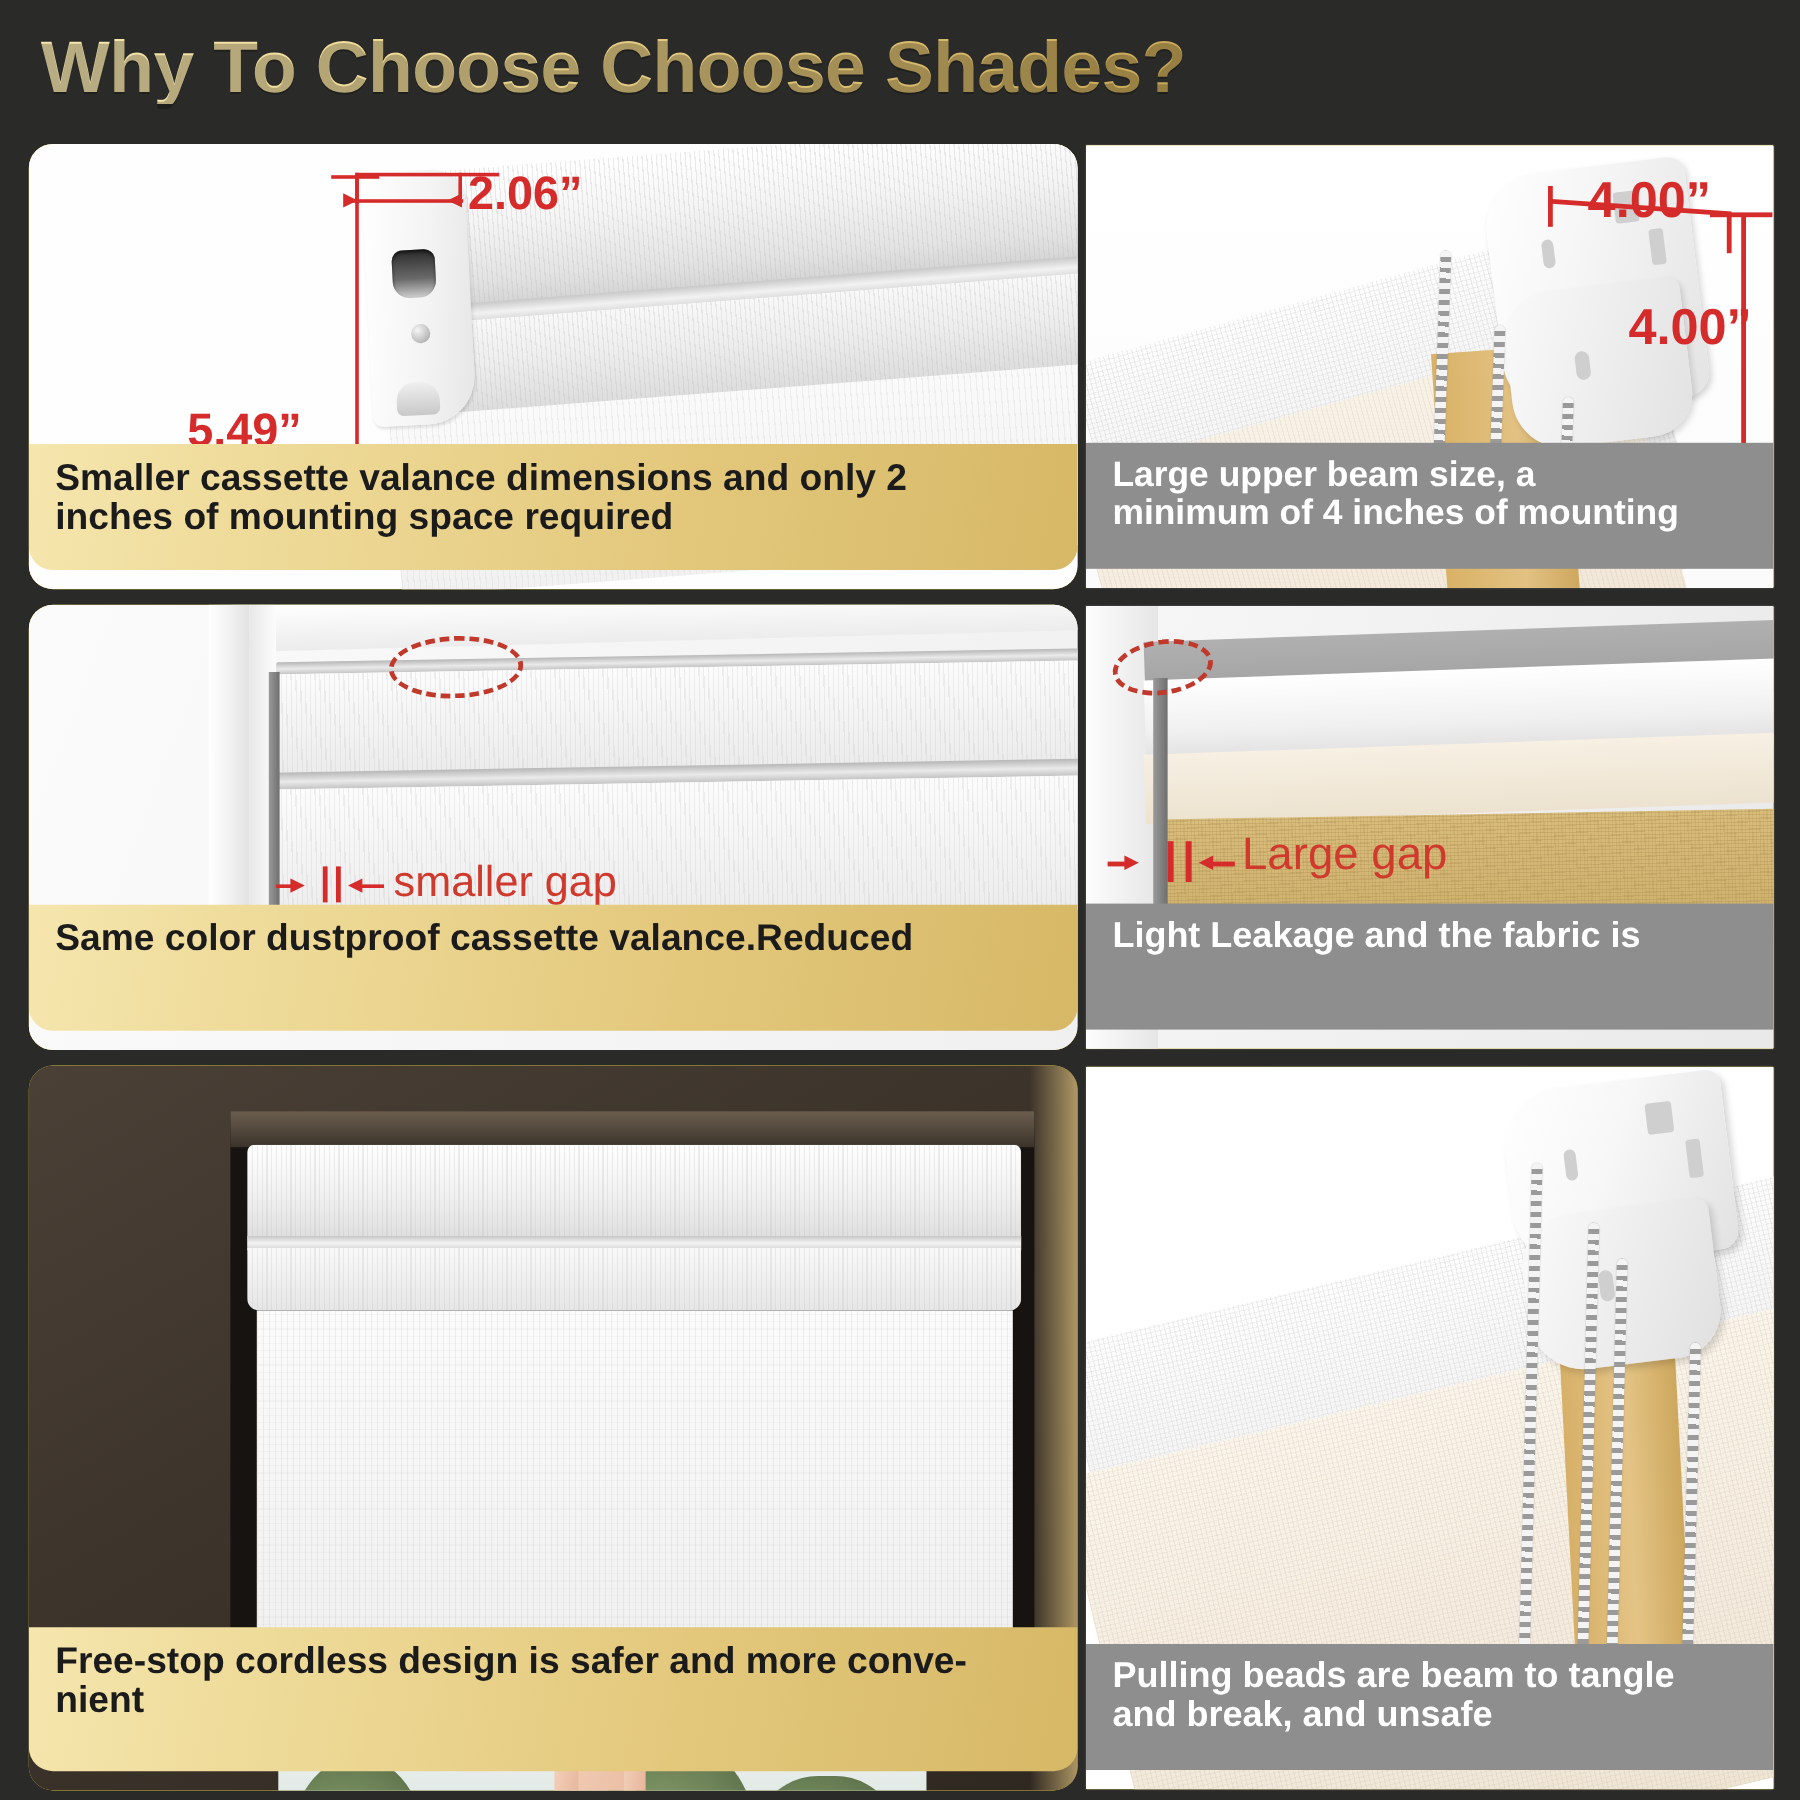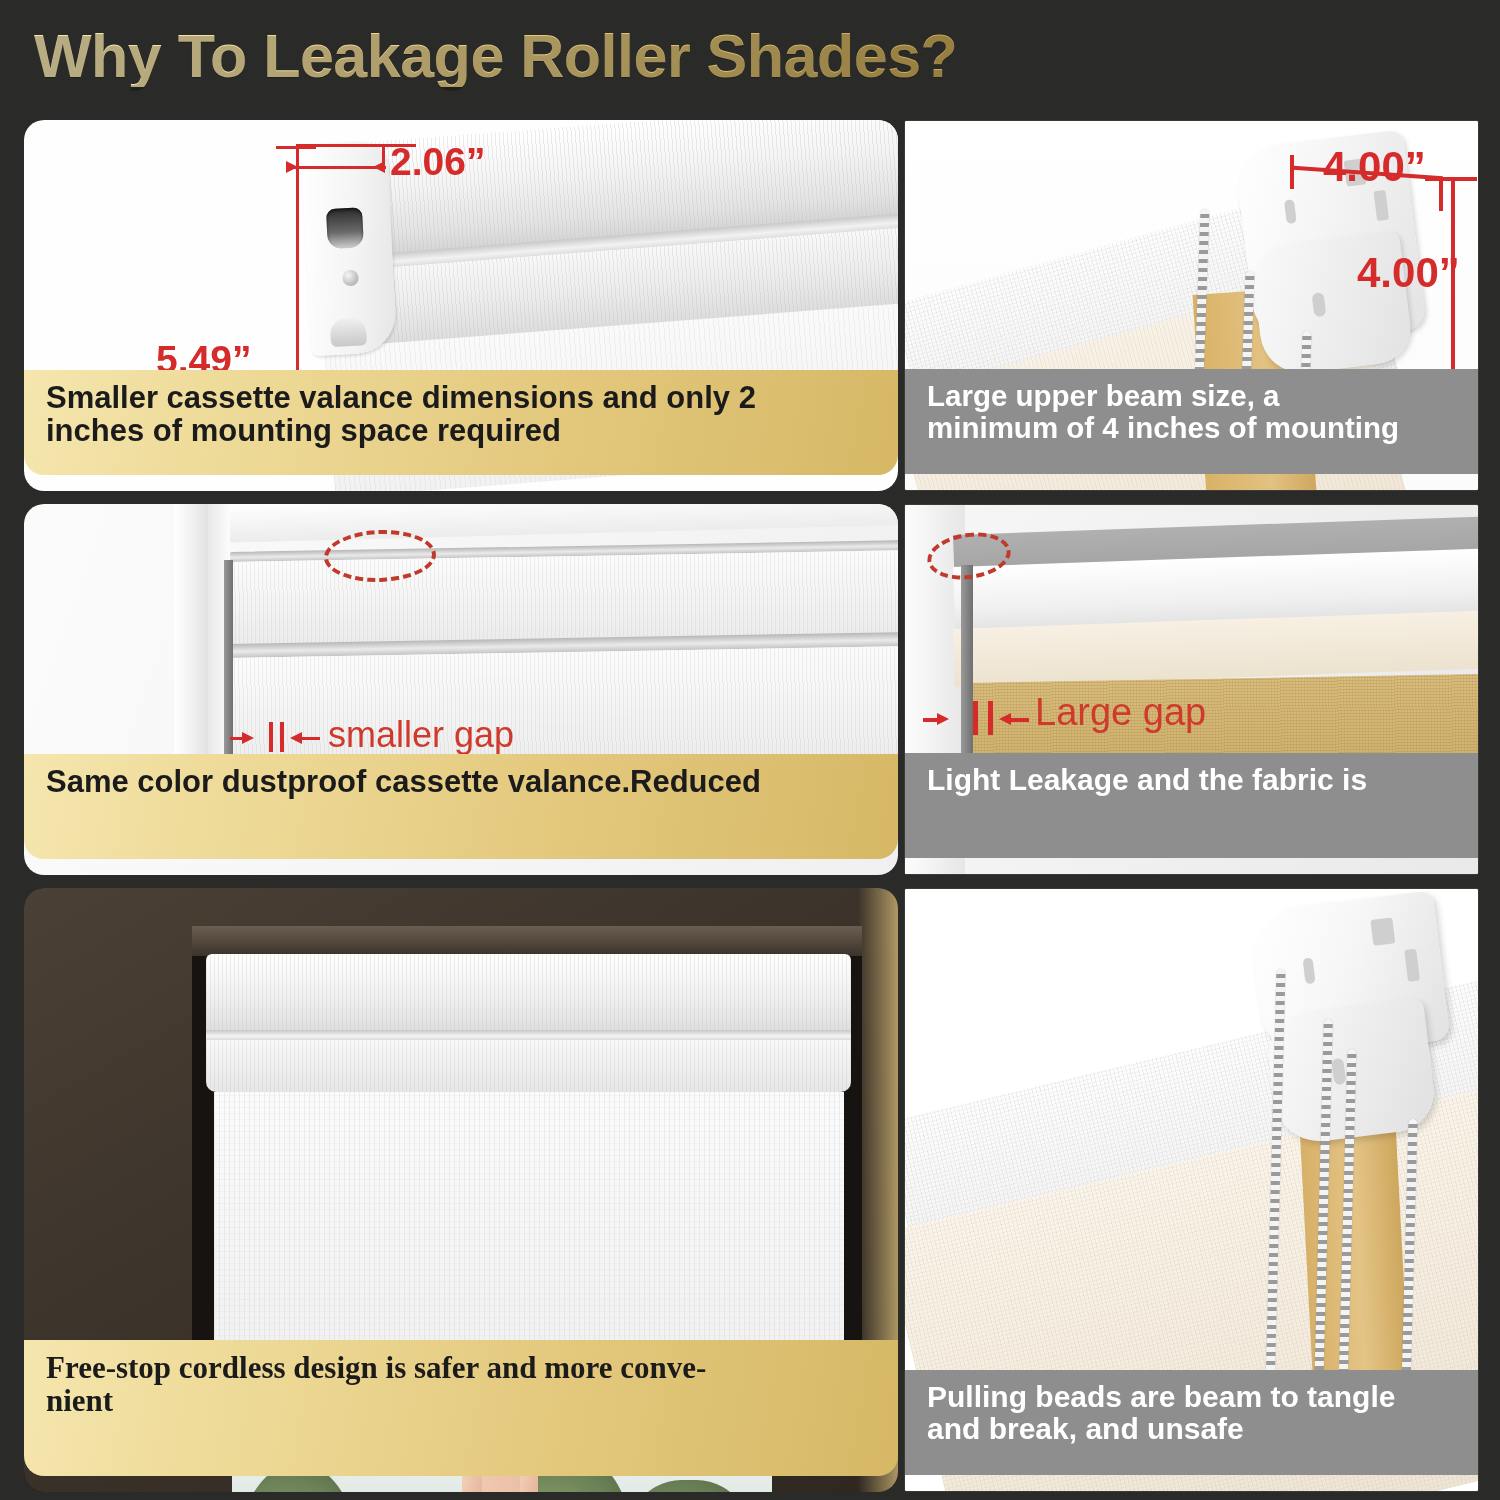--- a/index.html
+++ b/index.html
@@ -23,21 +23,21 @@
     background:linear-gradient(100deg,#f6e7b0 0%,#f2dfa0 22%,#e3c97f 55%,#c9a856 100%);
     -webkit-background-clip:text; background-clip:text;
     -webkit-text-fill-color:transparent; color:#ddbf72;
     white-space:nowrap;
     text-shadow:0 1px 0 rgba(0,0,0,.25);
   }
 
   
   .grid{ position:absolute; left:0; top:112px; width:1500px; height:1388px; }
 
-  .panel{ position:absolute; overflow:hidden; background:#000000; }
+  .panel{ position:absolute; overflow:hidden; background:#fde047; }
   .panel.left{ border-radius:20px; }
   .panel.right{ border-radius:2px; border:1px solid #3a3a38; }
 
   
   .c-left { left:24px;  width:874px; }
   .c-right{ left:904px; width:575px; }
   .r1{ top:8px;   height:371px; }
   .r2{ top:392px; height:371px; }
   .r3{ top:776px; height:604px; }
 
@@ -49,21 +49,21 @@
     padding:11px 20px 14px 22px;
     font-weight:bold; line-height:1.07;
     z-index:6;
   }
   .cap.gold{
     background:linear-gradient(100deg,#f5e6ae 0%,#efdc9b 20%,#e3c87c 62%,#d6b866 100%);
     color:#1b1b1b; font-size:31px;
     border-radius:0 0 20px 20px;
     height:105px;
   }
-  .cap.gold.tall{ height:136px;font-family:Liberation Serif, serif; }
+  .cap.gold.tall{ height:120px; }
   .cap.grey{
     background:#8e8e8e; color:#ffffff; font-size:30px;
     height:105px;
   }
   .cap.grey.three{ height:105px; font-size:29.5px; }
   .cap span{ display:block; }
 
   
   .p1-bg{ position:absolute; inset:0; background:#fefefe; }
   .valance{
@@ -334,21 +334,21 @@
     background:linear-gradient(115deg,#fbfbfb,#e0e0e0);
     border-radius:44px 10px 40px 46px;
     transform:rotate(-7deg);
     box-shadow:3px 4px 6px rgba(0,0,0,.15);
   }
 </style>
 </head>
 <body>
 
 <div class="title-bar">
-  <h1 class="title">Why To Leakage Roller Shades?</h1>
+  <h1 class="title">Why To Choose Choose Shades?</h1>
 </div>
 
 <div class="grid">
 
   <div class="panel left c-left r1">
     <div class="photo">
       <div class="p1-bg"></div>
 
       <div class="valance">
         <div class="val-top"></div>

